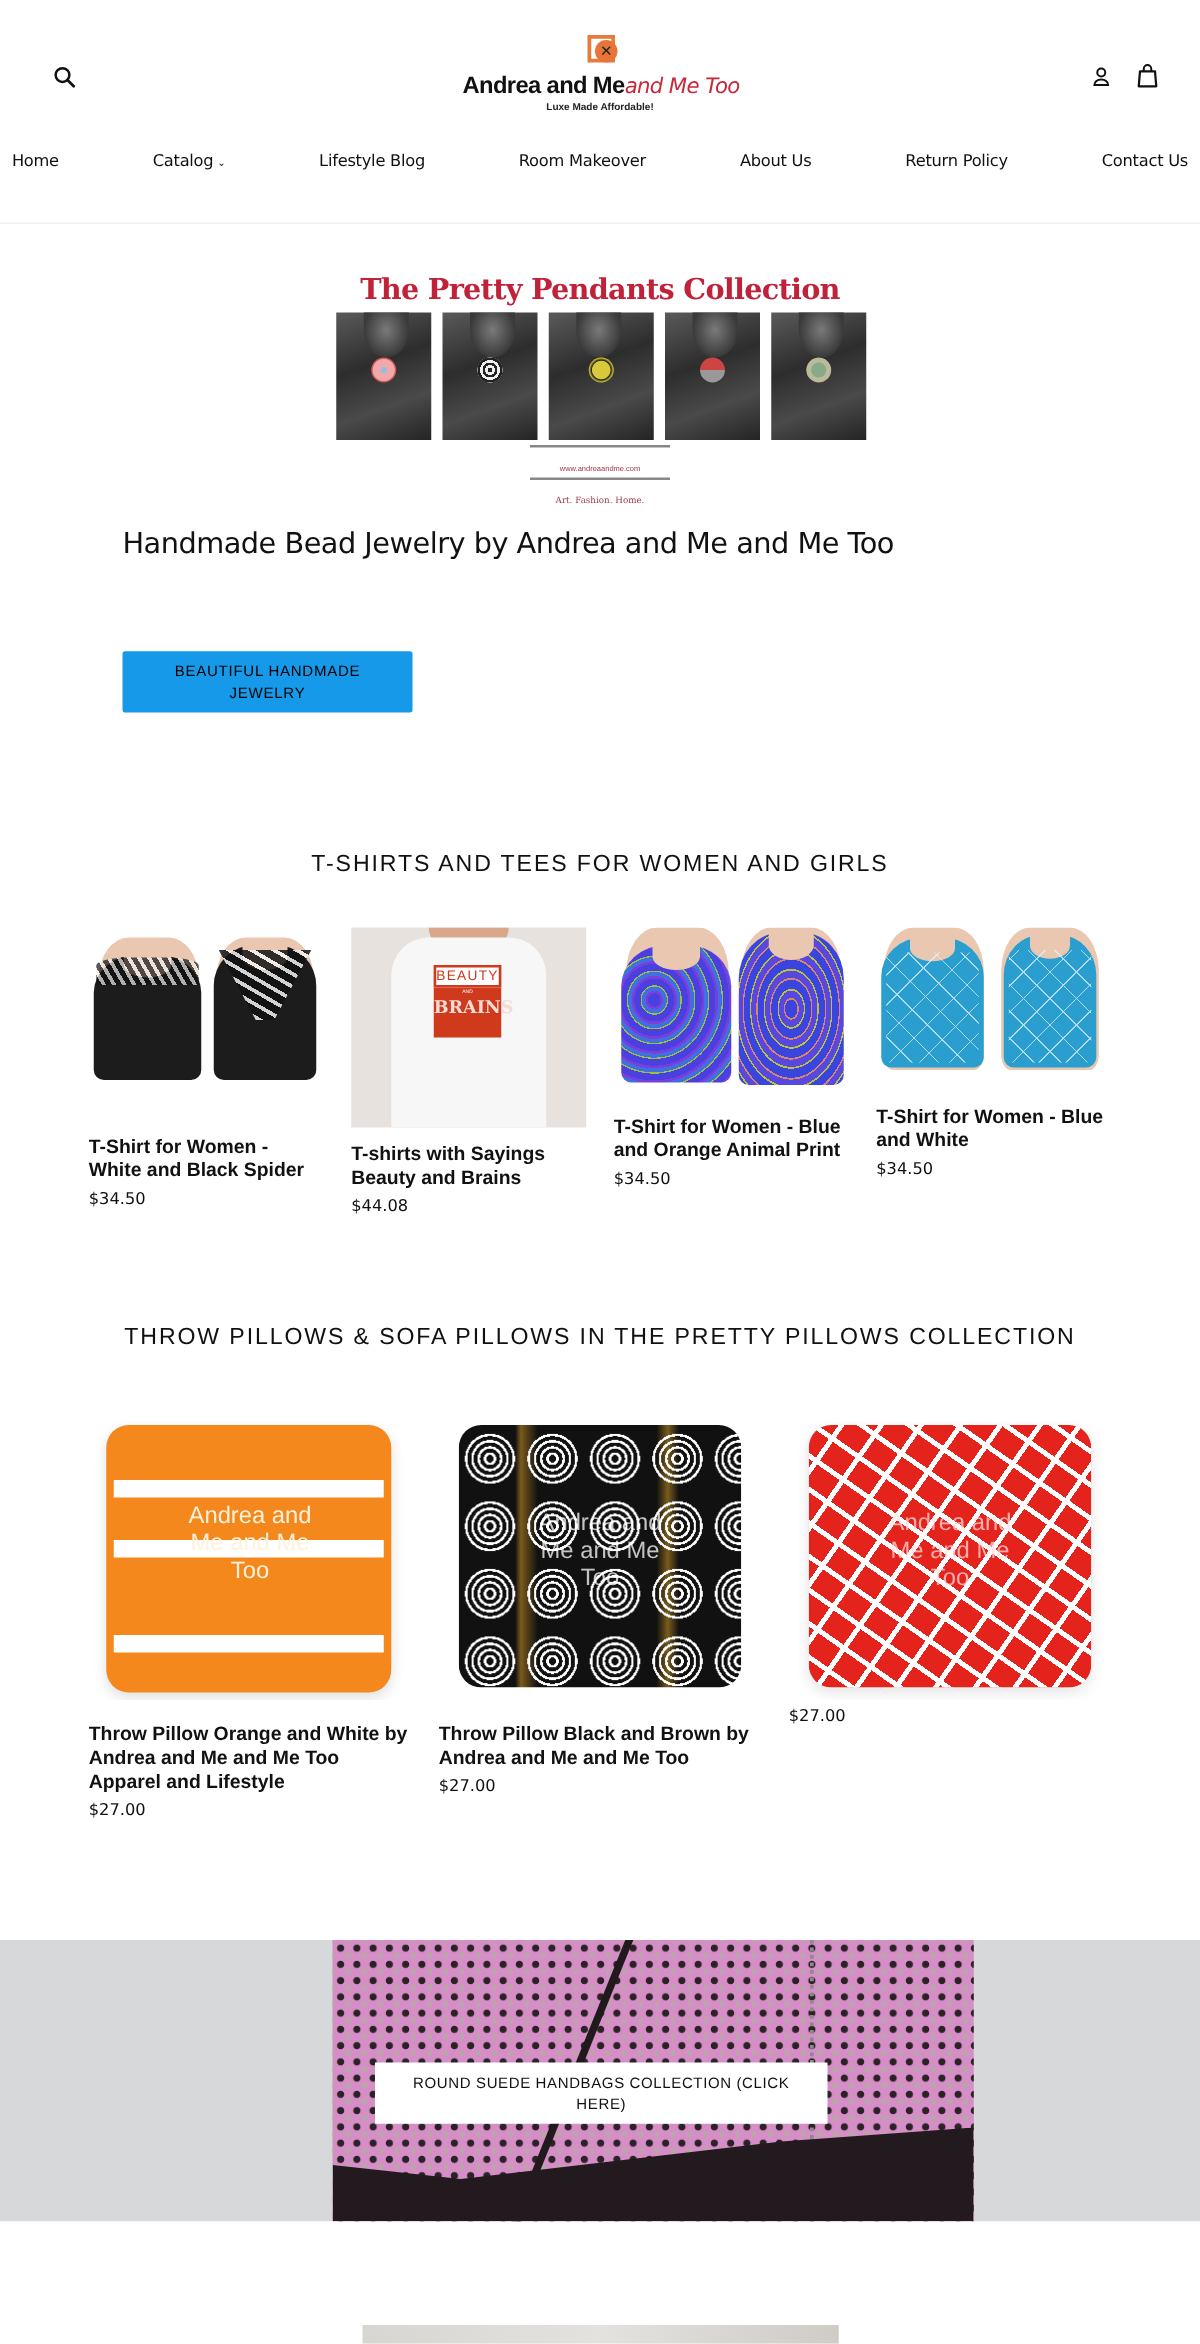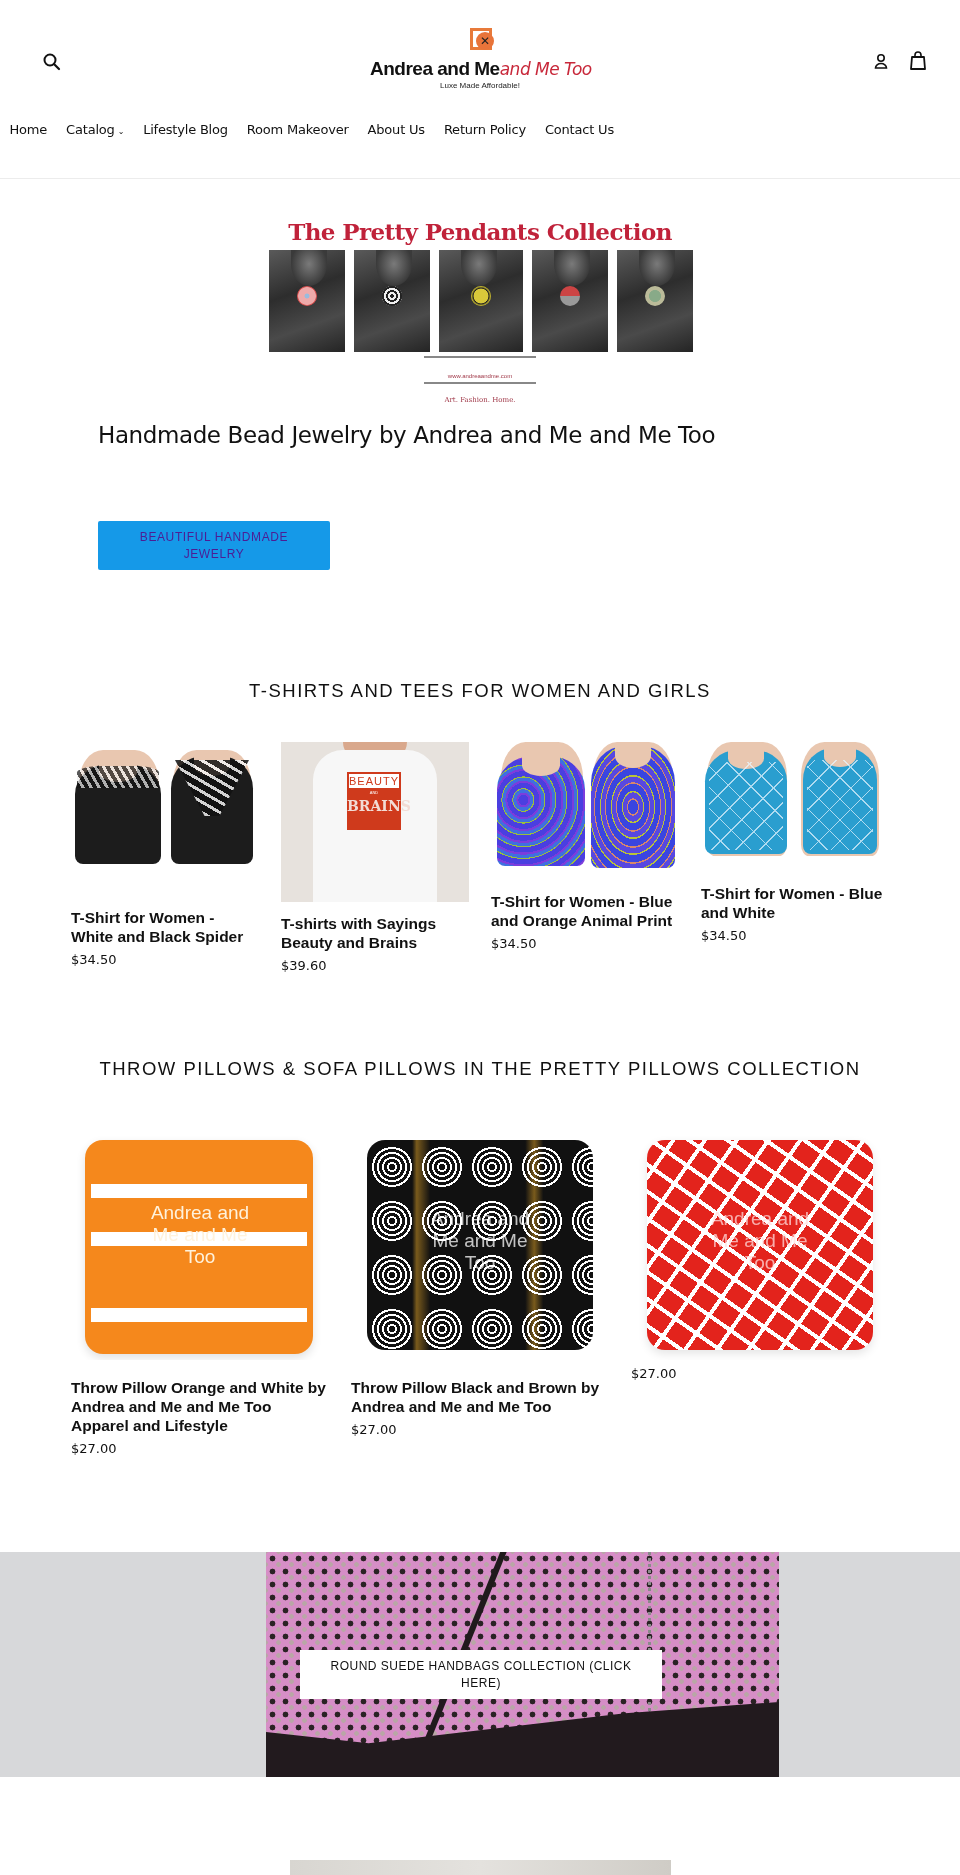--- a/index.html
+++ b/index.html
@@ -13,43 +13,43 @@
   .account-btn { left: 872px; top: 52px; width: 18px; height: 20px; }
   .cart-btn { left: 908px; top: 50px; width: 20px; height: 22px; }
 
   .logo { position: absolute; left: 370px; top: 28px; width: 220px; height: 64px; }
   .logo-mark { position: absolute; left: 100px; top: 0; width: 28px; height: 26px; }
   .logo-mark .sq { position: absolute; left: 0; top: 0; width: 22px; height: 22px; border: 3px solid #e87a3a; background: #fff; }
   .logo-mark .circ { position: absolute; left: 6px; top: 4px; width: 18px; height: 18px; border-radius: 50%; background: #e8743a; color: #222; font-size: 12px; line-height: 18px; text-align: center; }
   .logo-text { position: absolute; left: 0; top: 30px; width: 220px; text-align: center; white-space: nowrap; font-size: 19px; font-weight: bold; letter-spacing: -0.5px; }
   .logo-text .dark { color: #111; }
   .logo-text .red { color: #c8283a; font-weight: normal; font-style: italic; font-family: "DejaVu Sans", sans-serif; font-size: 17px; }
-  .logo-tag { position: absolute; left: 0; top: 53px; width: 220px; text-align: center; font-size: 8px; font-weight: normal; color: #222; }
-
-  .nav { position: absolute; top: 122px; left: 0; width: 960px; display: flex; justify-content: flex-start; gap: 0; }
+  .logo-tag { position: absolute; left: 0; top: 53px; width: 220px; text-align: center; font-size: 8px; font-weight: bold; color: #222; }
+
+  .nav { position: absolute; top: 122px; left: 0; width: 960px; display: flex; justify-content: space-between; gap: 0; }
   .nav a { font-family: "DejaVu Sans", sans-serif; font-size: 13px; color: #111; text-decoration: none; padding: 0 9.5px; cursor: pointer; letter-spacing: -0.2px; }
   .nav .chev { font-size: 8px; margin-left: 3px; }
 
   
   .pendants { position: absolute; left: 266px; top: 218px; width: 428px; height: 170px; }
   .pendants .title { position: absolute; left: 0; top: 0; width: 428px; text-align: center; font-family: "DejaVu Serif", serif; font-weight: bold; color: #c0223a; font-size: 23px; letter-spacing: -0.6px; }
   .pendants .tiles { position: absolute; top: 32px; left: 3px; width: 424px; height: 102px; display: flex; justify-content: space-between; }
   .tile { width: 76px; height: 102px; background: linear-gradient(160deg, #5a5a5a 0%, #2d2d2d 40%, #4a4a4a 70%, #242424 100%); position: relative; overflow: hidden; }
   .tile:nth-child(3) { width: 84px; }
   .tile .neck { position: absolute; left: 22px; top: -8px; width: 36px; height: 44px; background: radial-gradient(ellipse at center, #7a7a7a 0%, #3a3a3a 70%); border-radius: 0 0 50% 50%; }
   .tile .pend { position: absolute; left: 28px; top: 36px; width: 20px; height: 20px; border-radius: 50%; }
   .pendants .rule1 { position: absolute; left: 158px; top: 138px; width: 112px; height: 2px; background: #888; }
   .pendants .tag1 { position: absolute; left: 158px; top: 146px; width: 112px; text-align: center; font-family: "DejaVu Serif", serif; font-size: 7px; color: #a13a4a; margin-top: 32px; }
   .pendants .tag2 { position: absolute; left: 158px; top: 155px; width: 112px; text-align: center; font-size: 6px; color: #a13a4a; }
   .pendants .rule2 { position: absolute; left: 158px; top: 164px; width: 112px; height: 2px; background: #888; }
 
   .intro { position: absolute; left: 98px; top: 422px; width: 790px; }
   .intro h2 { font-family: "DejaVu Sans", sans-serif; font-weight: normal; font-size: 23px; color: #111; letter-spacing: -0.4px; }
   .intro p { margin-top: 13px; font-family: "DejaVu Sans", sans-serif; font-size: 13.5px; line-height: 20px; color: #111; letter-spacing: -0.2px; }
-  .cta-btn { position: absolute; left: 98px; top: 521px; width: 232px; height: 49px; background: #1599e8; color: #4c1d95; border: none; font-family: "Liberation Sans", sans-serif; font-size: 12px; letter-spacing: 0.6px; line-height: 17px; cursor: pointer; padding: 6px 30px; border-radius: 2px; }
+  .cta-btn { position: absolute; left: 98px; top: 521px; width: 232px; height: 49px; background: #1599e8; color: #000000; border: none; font-family: "Liberation Sans", sans-serif; font-size: 12px; letter-spacing: 0.6px; line-height: 17px; cursor: pointer; padding: 6px 30px; border-radius: 2px; }
 
   .section-title { position: absolute; left: 0; width: 960px; text-align: center; font-family: "Liberation Sans", sans-serif; font-size: 18.5px; letter-spacing: 1.5px; color: #111; }
 
   
   .card { position: absolute; cursor: pointer; }
   .card .img { position: relative; overflow: hidden; }
   .card .name { font-family: "Liberation Sans", sans-serif; font-weight: bold; font-size: 15.5px; line-height: 19px; color: #111; }
   .card .price { font-family: "DejaVu Sans", sans-serif; font-size: 13px; color: #111; margin-top: 6px; }
 
   .tank { position: absolute; border-radius: 40% 40% 8px 8px / 30% 30% 8px 8px; }
@@ -170,21 +170,21 @@
 <div class="card" style="left:281px; top:742px; width:161px;">
   <div class="img" style="width:188px; height:160px; background:#e7e2dd;">
     <div style="position:absolute;left:62px;top:0;width:64px;height:18px;background:#d9a88c;border-radius:0 0 30px 30px;"></div>
     <div style="position:absolute;left:32px;top:8px;width:124px;height:152px;background:#f7f7f7;border-radius:30px 30px 0 0;"></div>
     <div style="position:absolute;left:66px;top:30px;width:54px;height:58px;background:#cf3a1c;"></div>
     <div style="position:absolute;left:66px;top:30px;width:54px;height:18px;background:#fff;border:2px solid #cf3a1c;color:#cf3a1c;font-size:11px;text-align:center;line-height:14px;letter-spacing:1px;">BEAUTY</div>
     <div style="position:absolute;left:66px;top:48px;width:54px;text-align:center;color:#fff;font-size:4px;">AND</div>
     <div style="position:absolute;left:66px;top:56px;width:54px;text-align:center;color:#f2dcd5;font-size:14px;font-weight:bold;font-family:'DejaVu Serif',serif;">BRAINS</div>
   </div>
   <div class="name" style="margin-top:12px;">T-shirts with Sayings Beauty and Brains</div>
-  <div class="price">$39.60</div>
+  <div class="price">$44.08</div>
 </div>
 
 <div class="card" style="left:491px; top:742px; width:188px;">
   <div class="img" style="width:188px; height:130px;">
     <div class="skin" style="left:10px;top:0;width:82px;height:120px;"></div>
     <div class="tank" style="left:6px;top:14px;width:88px;height:110px;background:repeating-radial-gradient(ellipse at 30% 40%,#4a3fe0 0 5px,#7b3ddc 5px 7px,#3f6fe0 7px 10px,#9bc03a 10px 11px);"></div>
     <div class="skin" style="left:102px;top:0;width:80px;height:120px;"></div>
     <div class="tank" style="left:100px;top:4px;width:84px;height:122px;background:repeating-radial-gradient(ellipse at 50% 50%,#3a45e0 0 5px,#d8876b 5px 6px,#5848e0 6px 10px,#b9c438 10px 11px);"></div>
   </div>
   <div class="name" style="margin-top:20px;">T-Shirt for Women - Blue and Orange Animal Print</div>

